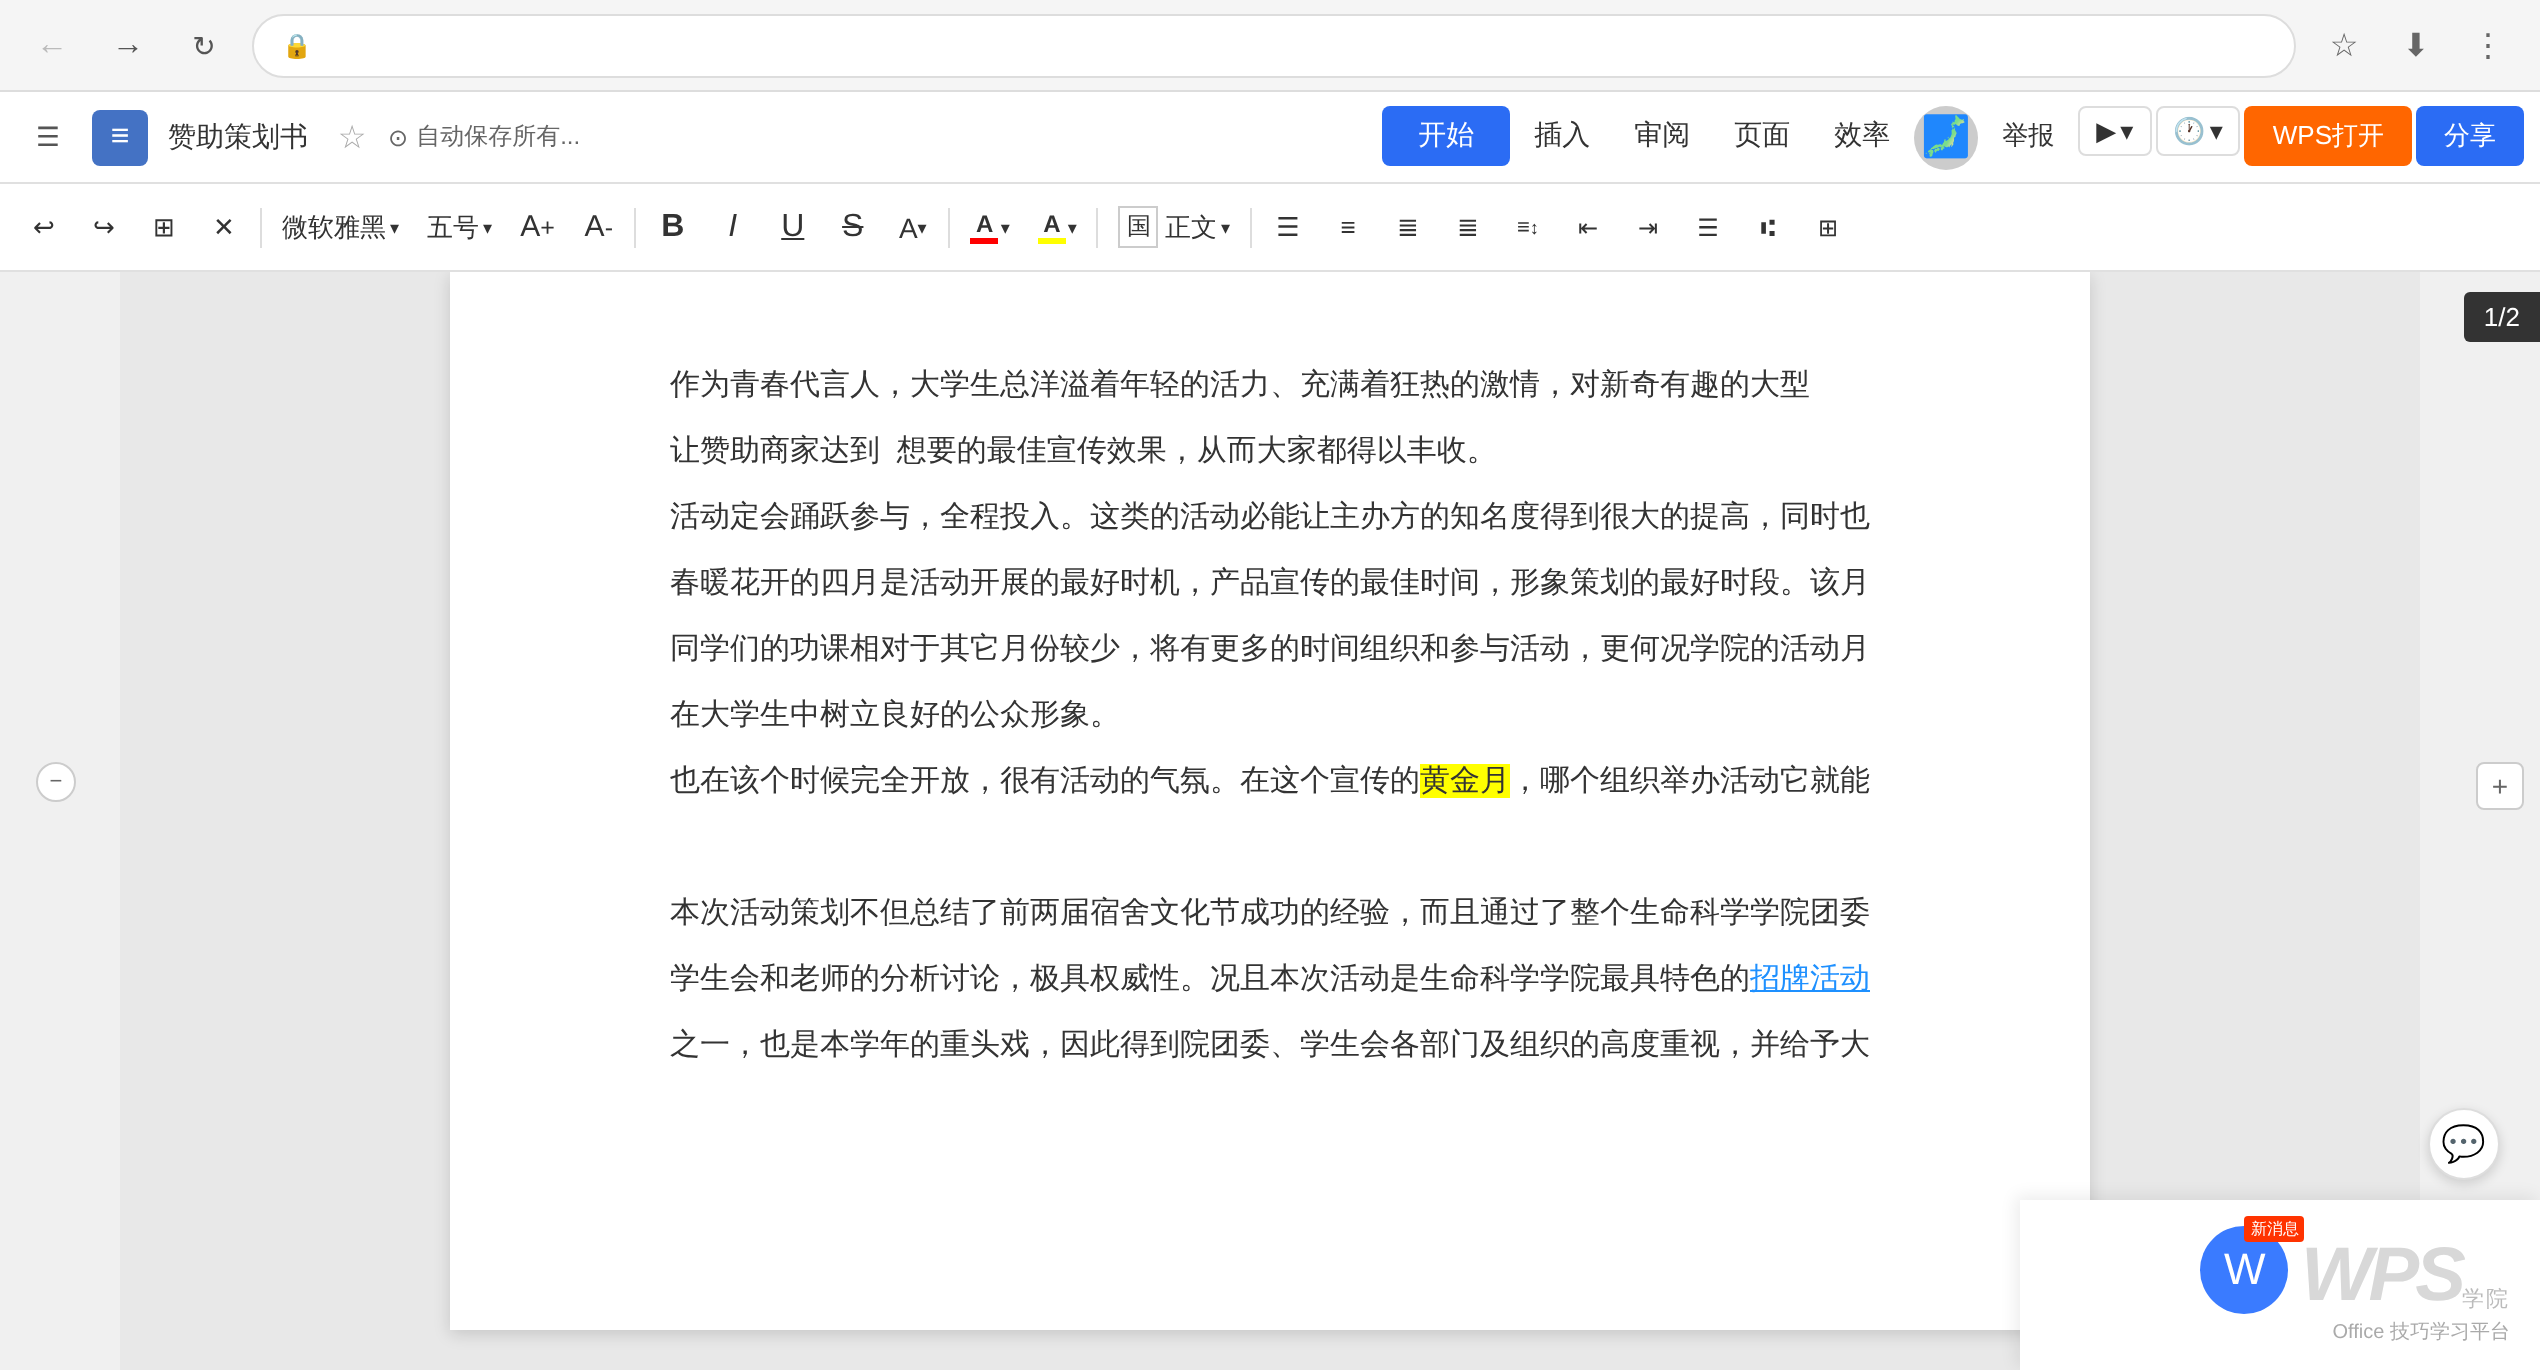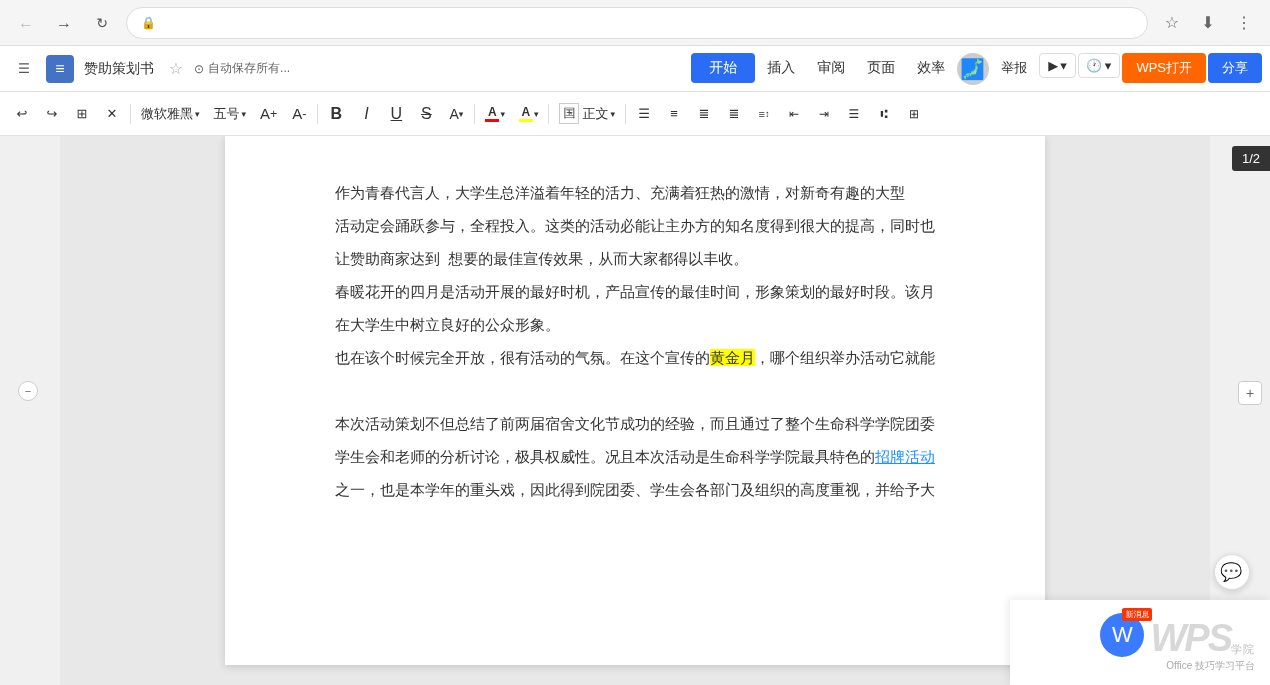--- a/index.html
+++ b/index.html
@@ -408,23 +408,24 @@
 
 <div class="main-area" style="position:relative;">
   <div class="left-margin">
     <div class="collapse-btn">−</div>
   </div>
 
   <div class="doc-area">
     <div class="doc-page">
       <div class="doc-text">
         <p>作为青春代言人，大学生总洋溢着年轻的活力、充满着狂热的激情，对新奇有趣的大型</p>
+        <p>让赞助商家达到&nbsp;&nbsp;想要的最佳宣传效果，从而大家都得以丰收。</p>
         <p>活动定会踊跃参与，全程投入。这类的活动必能让主办方的知名度得到很大的提高，同时也</p>
-        <p>让赞助商家达到&nbsp;&nbsp;想要的最佳宣传效果，从而大家都得以丰收。</p>
         <p>春暖花开的四月是活动开展的最好时机，产品宣传的最佳时间，形象策划的最好时段。该月</p>
+        <p>同学们的功课相对于其它月份较少，将有更多的时间组织和参与活动，更何况学院的活动月</p>
         <p>在大学生中树立良好的公众形象。</p>
         <p>也在该个时候完全开放，很有活动的气氛。在这个宣传的<span class="highlight-yellow">黄金月</span>，哪个组织举办活动它就能</p>
         <p>&nbsp;</p>
         <p>本次活动策划不但总结了前两届宿舍文化节成功的经验，而且通过了整个生命科学学院团委</p>
         <p>学生会和老师的分析讨论，极具权威性。况且本次活动是生命科学学院最具特色的<span class="text-link">招牌活动</span></p>
         <p>之一，也是本学年的重头戏，因此得到院团委、学生会各部门及组织的高度重视，并给予大</p>
       </div>
     </div>
   </div>
 

